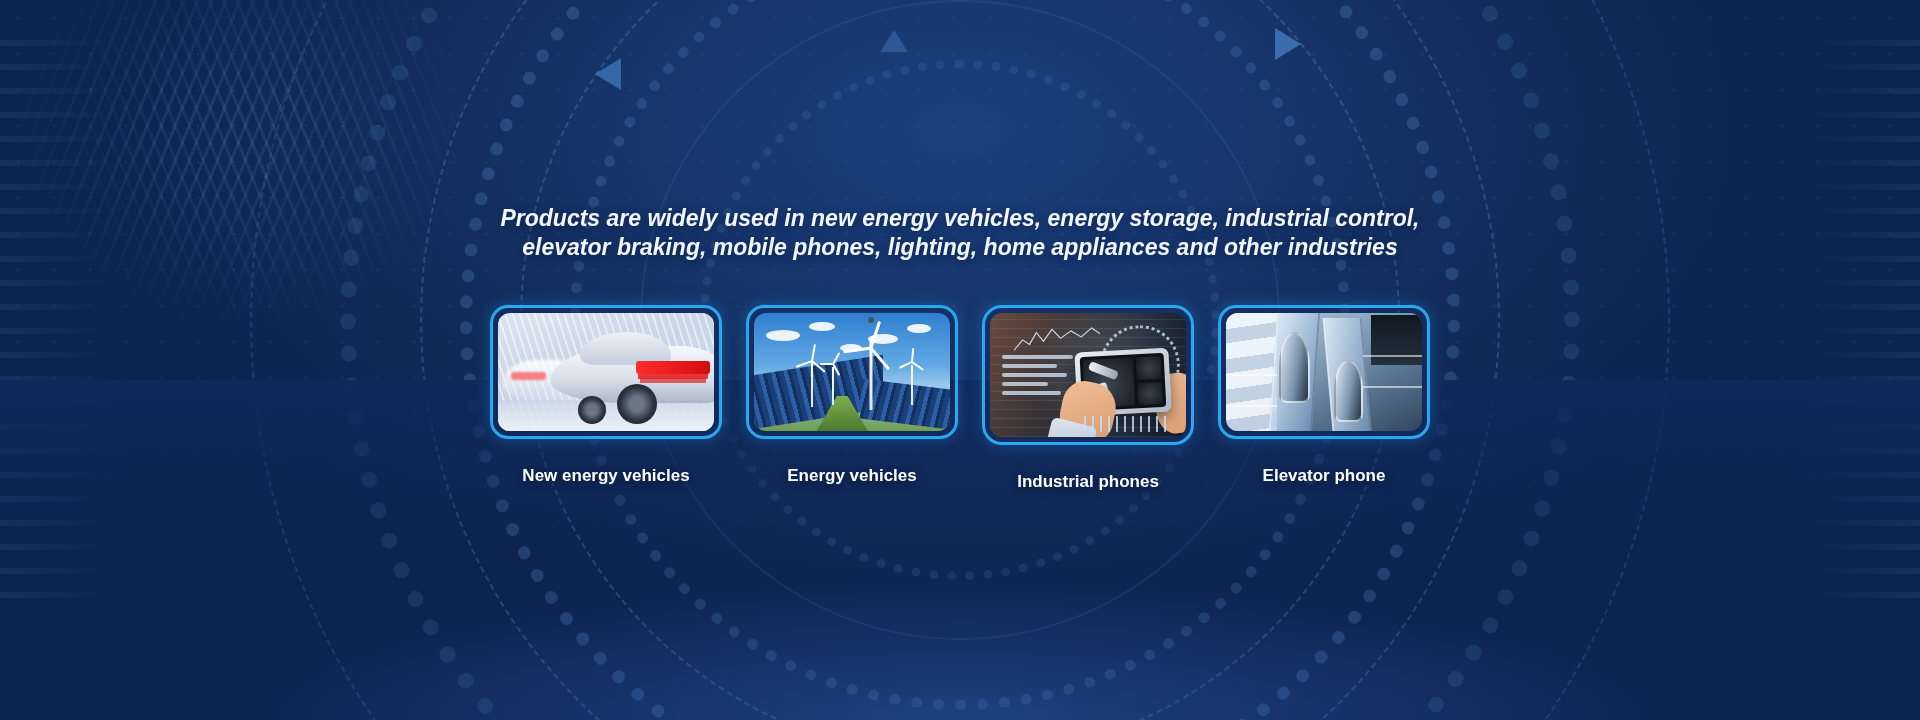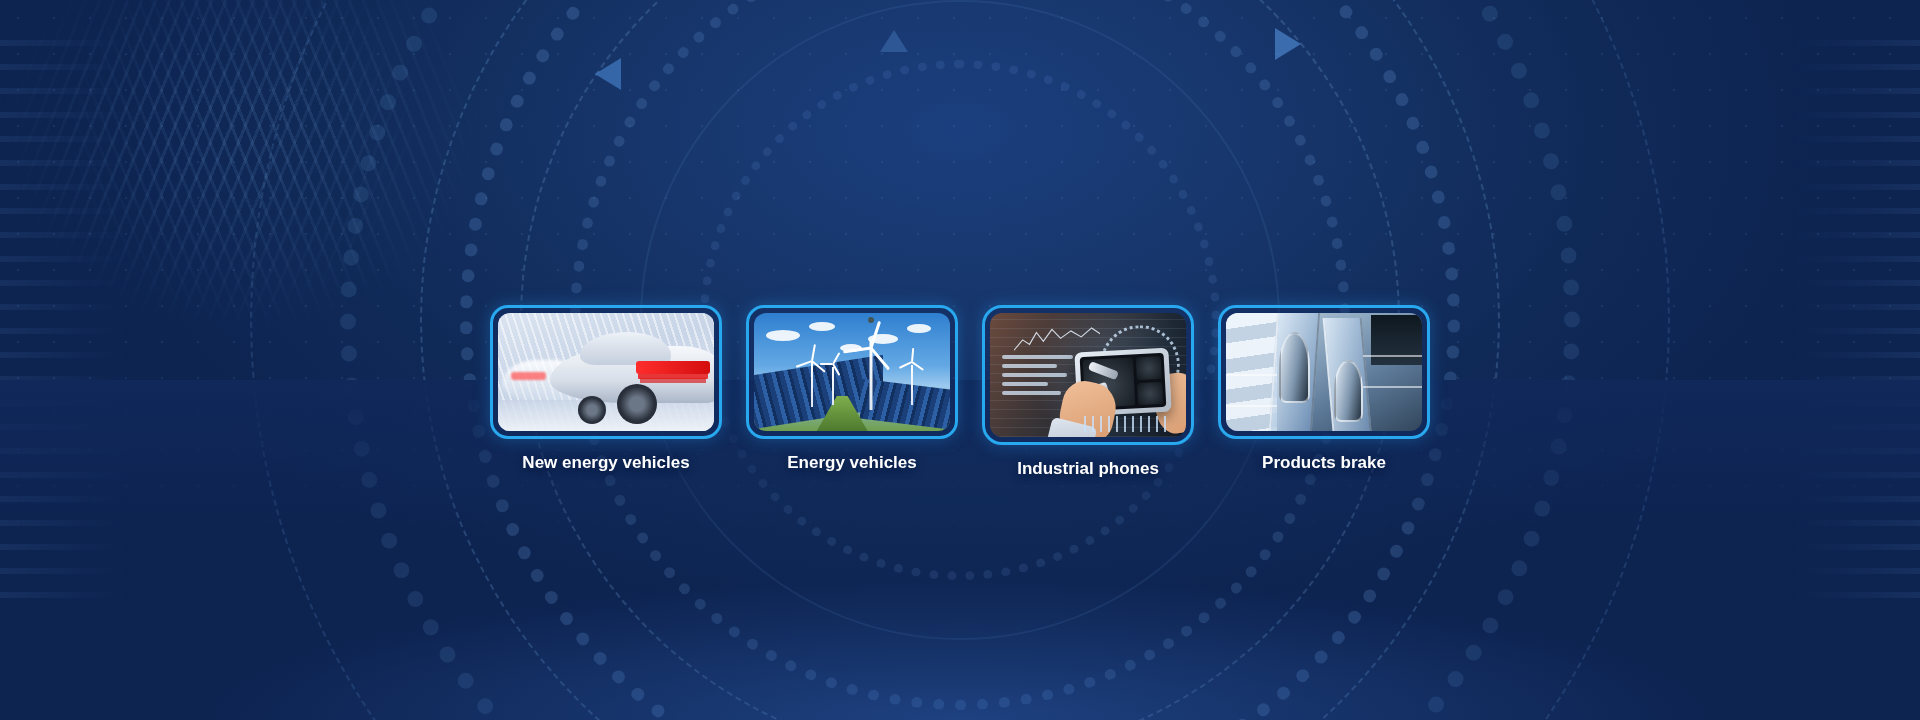--- a/index.html
+++ b/index.html
@@ -127,21 +127,21 @@
     padding:5px;
     background:rgba(18,45,100,.45);
     box-shadow:0 0 16px rgba(40,150,235,.35);
   }
   .thumb {
     border-radius:12px;
     overflow:hidden;
     position:relative;
   }
   .card-label {
-    margin-top:14px;
+    margin-top:27px;
     font-size:17px; font-weight:bold; color:#ffffff;
     text-shadow:0 2px 8px rgba(6,20,55,.85);
     white-space:nowrap;
     text-align:right;
   }
 
   
   .c0 .thumb { width:216px; height:118px; }
   .c1 .thumb { width:196px; height:118px; }
   .c2 .thumb { width:196px; height:124px; }
@@ -387,20 +387,24 @@
 
   <div class="horizon-fade"></div>
   <div class="floor">
     
   </div>
   <div class="floor-glow"></div>
 
   <div class="content">
 
 
+    <div class="subtitle">
+      <span>Products are widely used in new energy vehicles, energy storage, industrial control,</span>
+      <span>elevator braking, mobile phones, lighting, home appliances and other industries</span>
+    </div>
 
     <div class="cards">
 
       <div class="card c0">
         <div class="frame">
           <div class="thumb">
             <div class="art art-car">
               <div class="car-streaks"></div>
               <div class="car-ghost"></div>
               <div class="car-ghost-tail"></div>
@@ -508,19 +512,19 @@
               <div class="e-shaft e-s2"></div>
               <div class="e-car e-c1"></div>
               <div class="e-car e-c2"></div>
               <div class="e-floorline" style="left:70%;right:0;top:36%;"></div>
               <div class="e-floorline" style="left:70%;right:0;top:62%;"></div>
               <div class="e-floorline" style="left:0;width:26%;top:52%;"></div>
               <div class="e-floorline" style="left:0;width:26%;top:78%;"></div>
             </div>
           </div>
         </div>
-        <div class="card-label">Products brake</div>
+        <div class="card-label">Elevator phone</div>
       </div>
 
 
     </div>
   </div>
 </div>
 
 </body></html>

